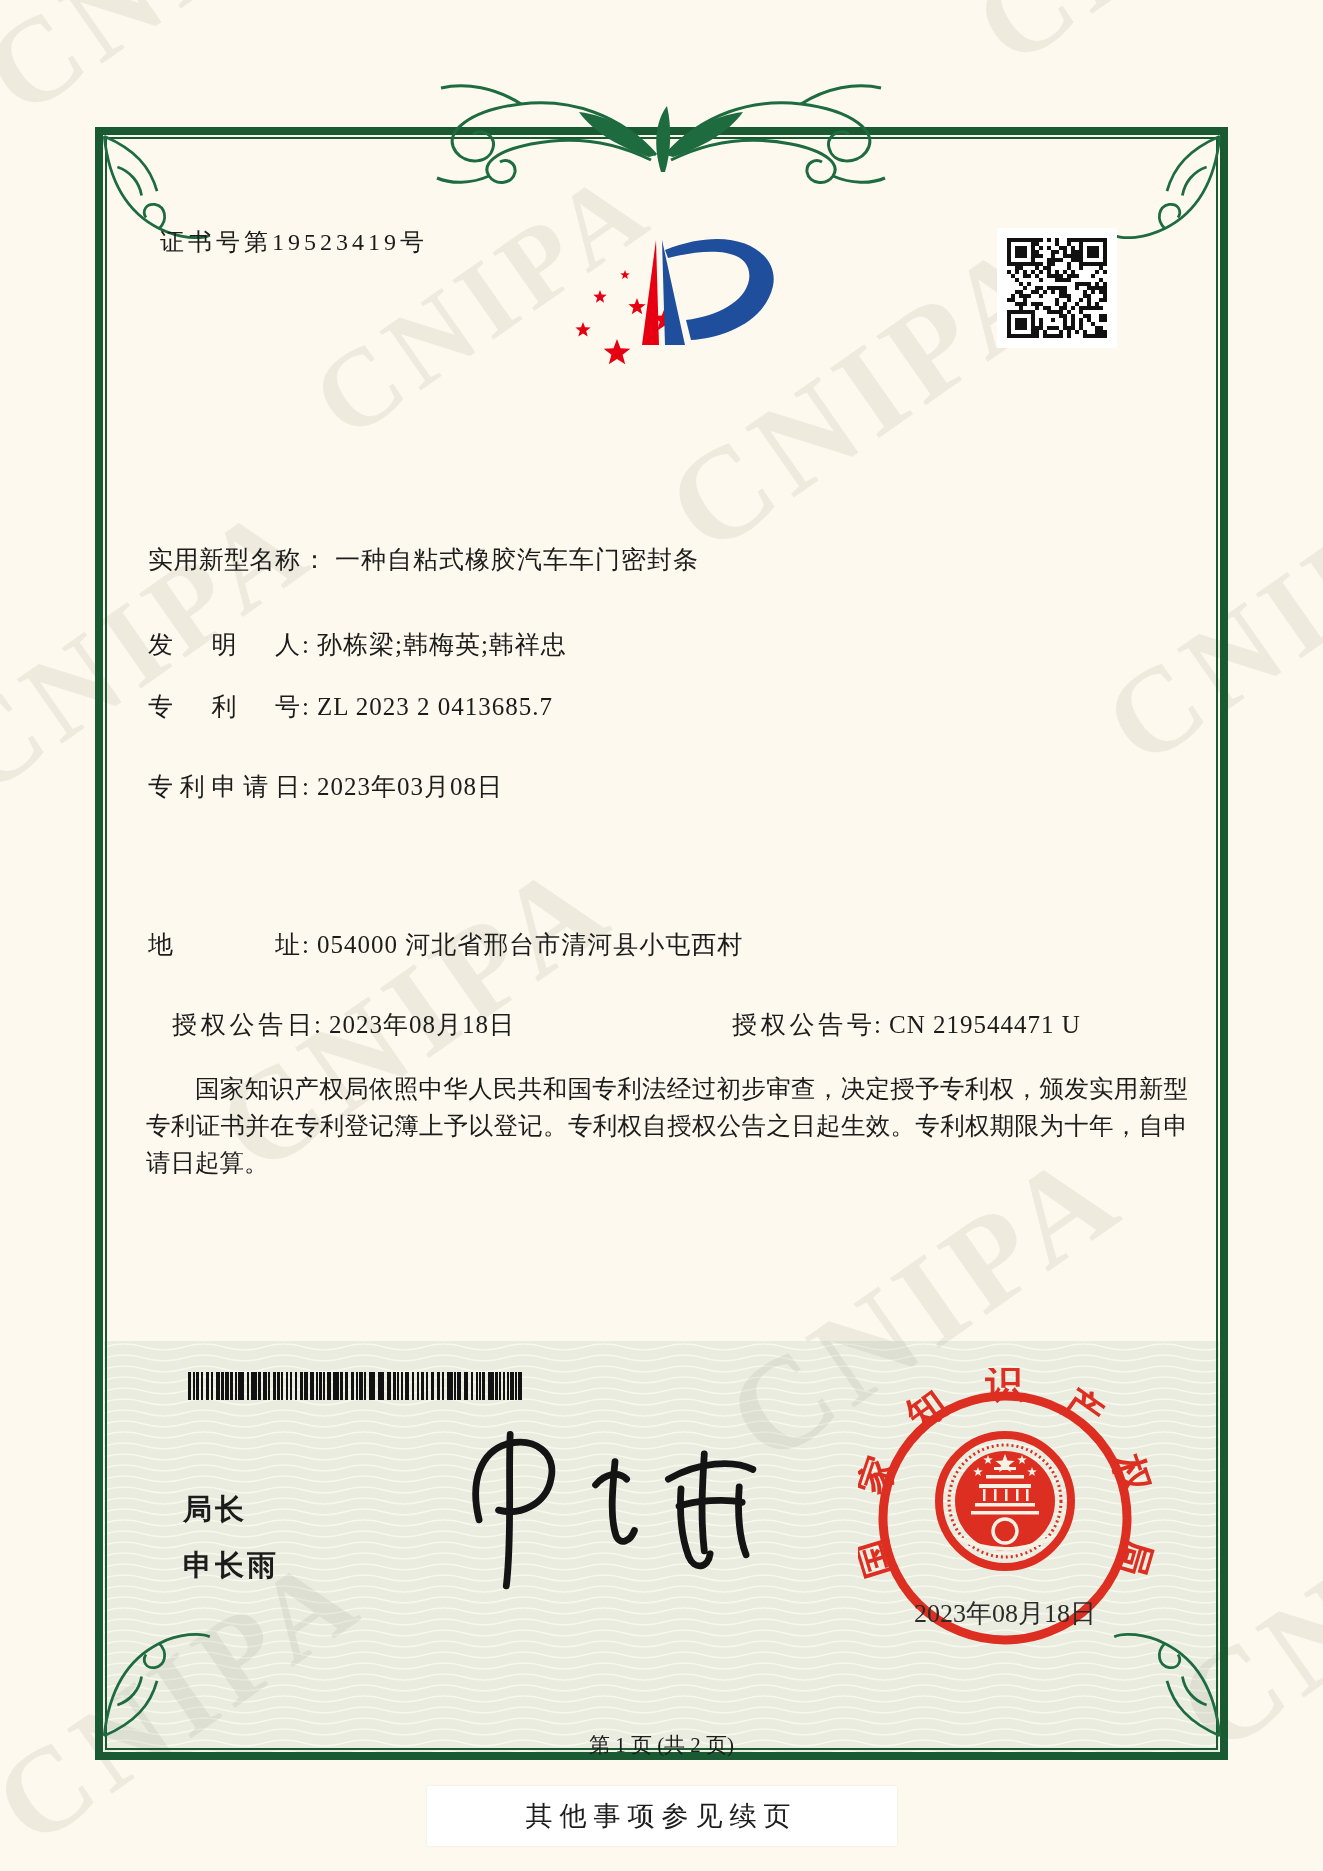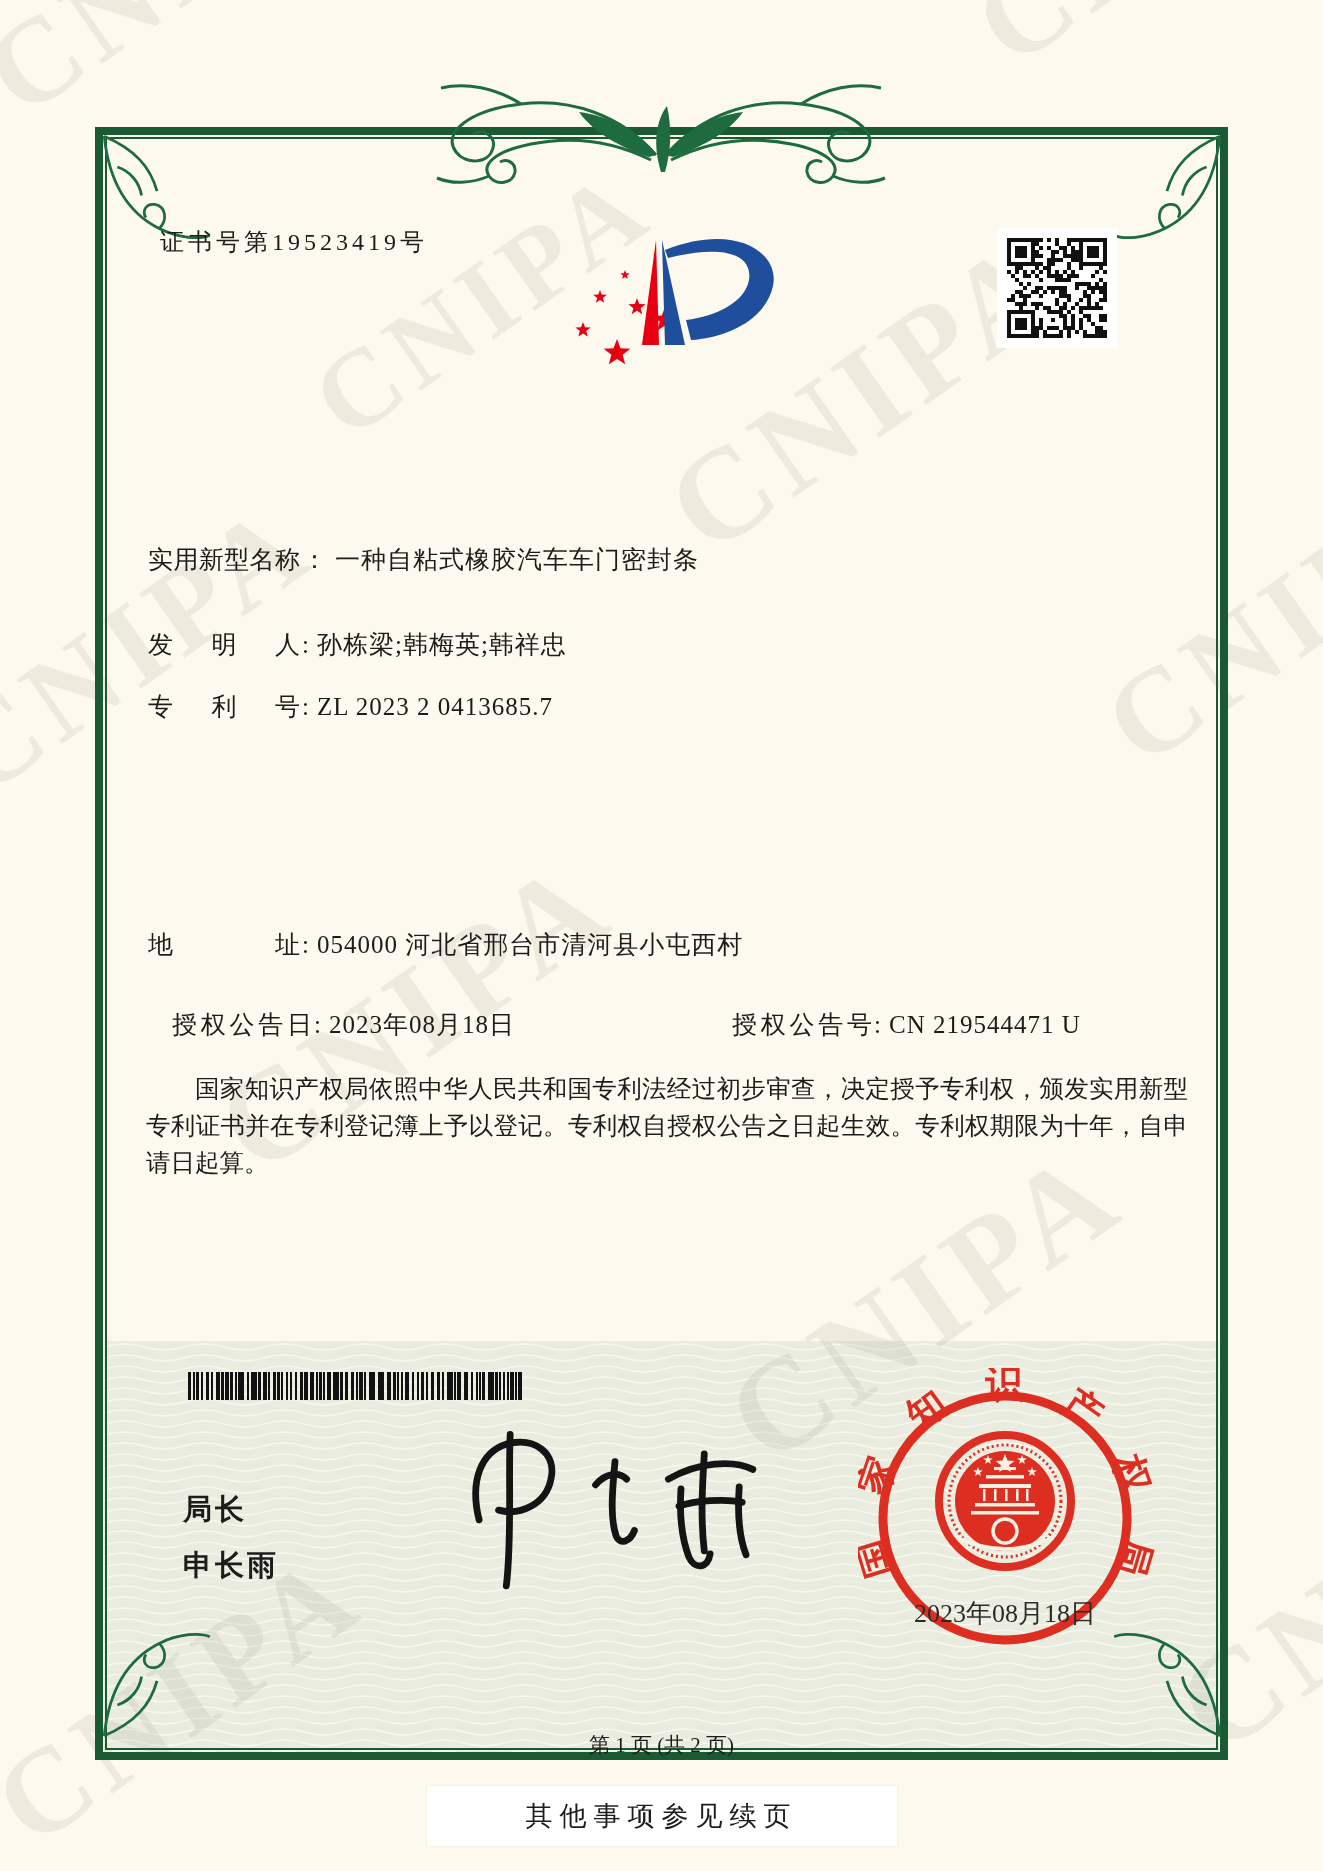--- a/index.html
+++ b/index.html
@@ -493,20 +493,23 @@
 
   <div class="field-row" style="top:543px;">
     <span class="f-label">实用新型名称</span><span class="f-sep">：</span><span class="f-value">一种自粘式橡胶汽车车门密封条</span>
   </div>
   <div class="field-row" style="top:628px;">
     <span class="f-label">发明人</span><span class="f-sep">:</span><span class="f-value">孙栋梁;韩梅英;韩祥忠</span>
   </div>
   <div class="field-row" style="top:690px;">
     <span class="f-label">专利号</span><span class="f-sep">:</span><span class="f-value">ZL 2023 2 0413685.7</span>
   </div>
+  <div class="field-row" style="top:770px;">
+    <span class="f-label">专利申请日</span><span class="f-sep">:</span><span class="f-value">2023年03月08日</span>
+  </div>
   <div class="field-row" style="top:928px;">
     <span class="f-label">地址</span><span class="f-sep">:</span><span class="f-value">054000 河北省邢台市清河县小屯西村</span>
   </div>
   <div class="field-row" style="top:1008px;margin-left:24px;">
     <span class="f-label f-label5">授权公告日</span><span class="f-sep">:</span><span class="f-value">2023年08月18日</span>
     <span class="field-col2">
       <span class="f-label f-label5">授权公告号</span><span class="f-sep">:</span><span class="f-value">CN 219544471 U</span>
     </span>
   </div>
 

